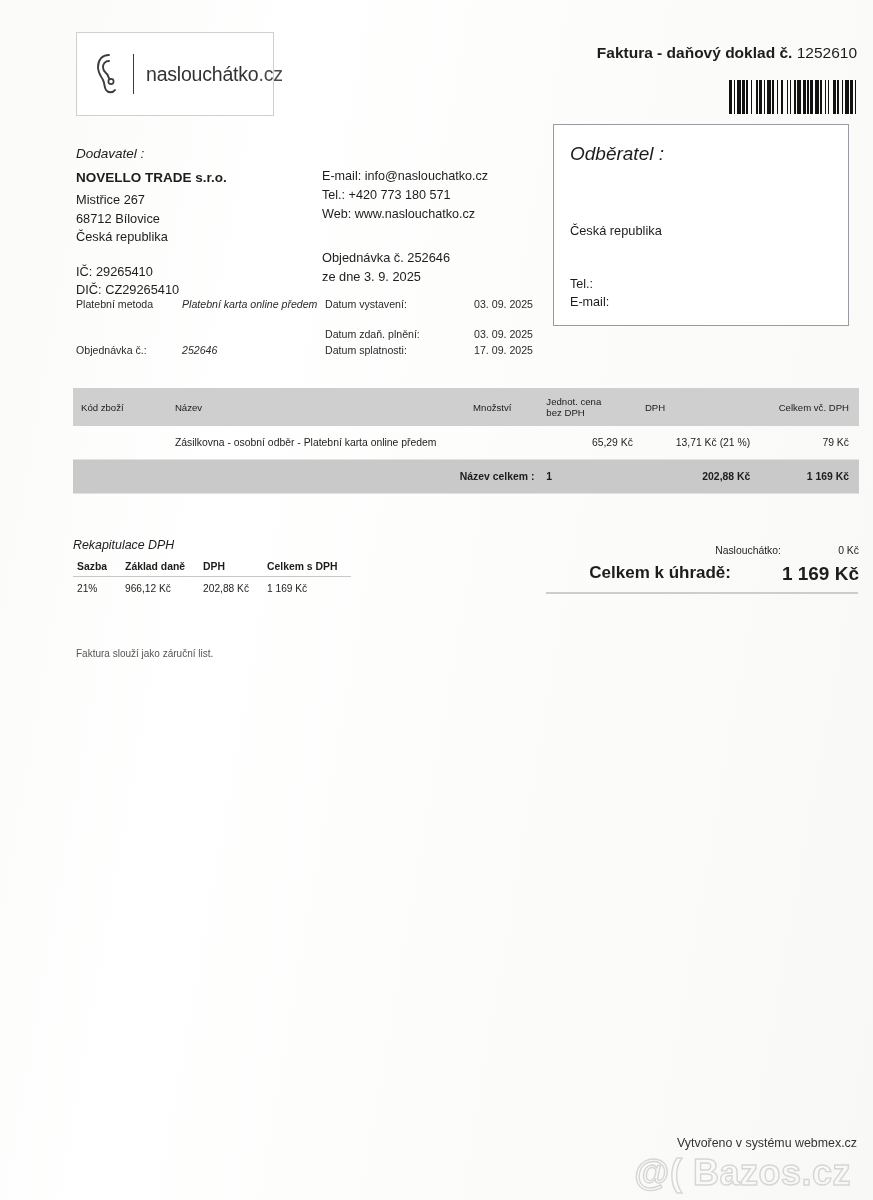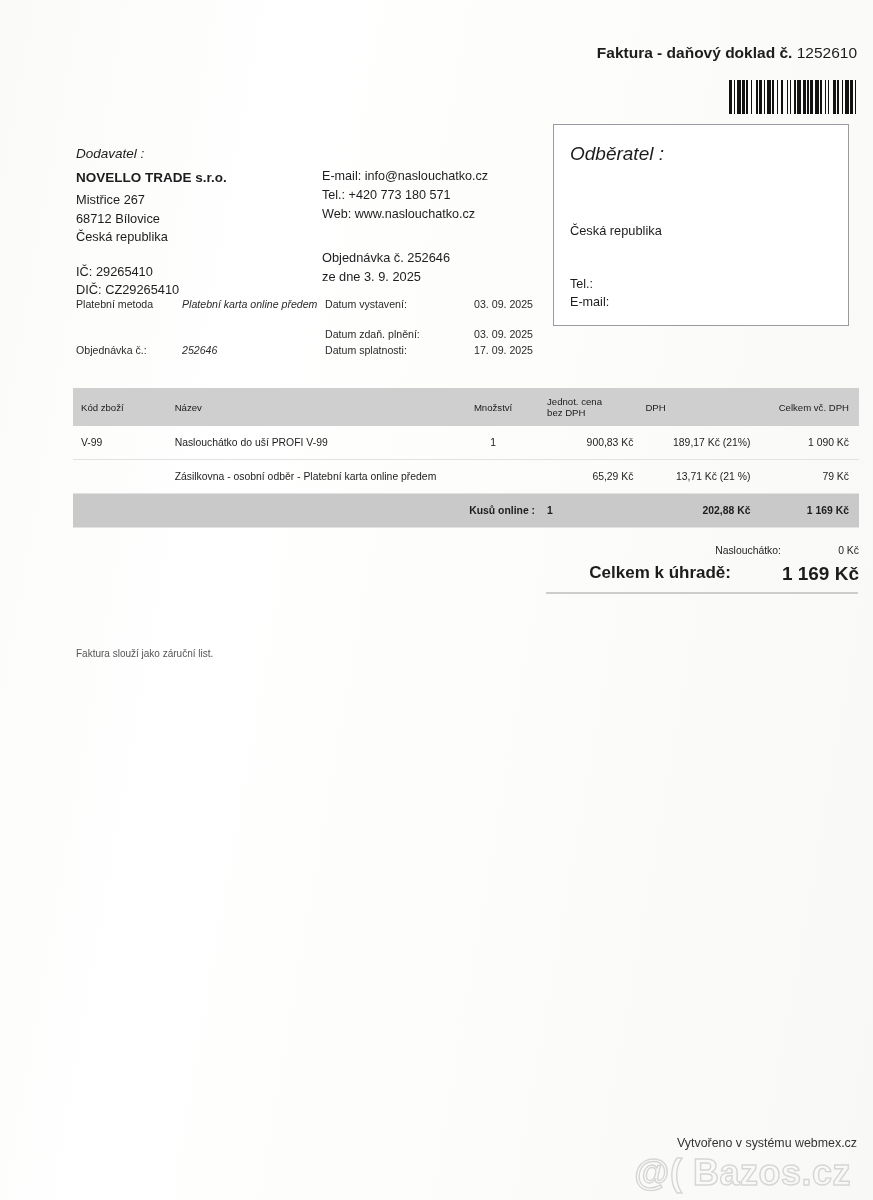--- a/index.html
+++ b/index.html
@@ -212,20 +212,29 @@
     user-select: none;
   }
 </style>
 </head>
 <body>
 
 <div class="scan-tint"></div>
 
 <div class="page">
 
+  <div class="logo-box">
+    <svg class="ear-icon" viewBox="0 0 28 42">
+      <path d="M14 2 C7 2 3 7 3 14 C3 20 6 23 8 27 C10 31 9 34 11 37 C13 40 18 40 20 37" fill="none" stroke="#3c3c3c" stroke-width="1.9" stroke-linecap="round"></path>
+      <path d="M14 8 C10 8 8 11 8 14.5 C8 18 10.5 19.5 12 21 C13.5 22.5 13 25 15 26" fill="none" stroke="#3c3c3c" stroke-width="1.9" stroke-linecap="round"></path>
+      <circle cx="16" cy="28.5" r="2.6" fill="none" stroke="#3c3c3c" stroke-width="1.7"></circle>
+    </svg>
+    <span class="logo-divider"></span>
+    <span class="logo-text"><span>naslouchátko</span><span class="tld">.cz</span></span>
+  </div>
 
   <div class="doc-title">
     <span>Faktura - daňový doklad č.</span>
     <span class="num">1252610</span>
   </div>
   <div class="barcode">
       <i style="width: 3px;"></i>
       <i class="sp" style="width: 2px;"></i>
       <i style="width: 1px;"></i>
       <i class="sp" style="width: 2px;"></i>
@@ -347,47 +356,60 @@
           <th class="col-unit">
             <span>Jednot. cena</span><br>
             <span>bez DPH</span>
           </th>
           <th class="col-vat">DPH</th>
           <th class="col-tot r">Celkem vč. DPH</th>
         </tr>
       </thead>
       <tbody>
         <tr>
-          <td class="col-code">V-99</td>
-          <td class="col-name">Naslouchátko do uší PROFI V-99</td>
-          <td class="col-qty c">1</td>
-          <td class="col-unit r">900,83 Kč</td>
-          <td class="col-vat r">189,17 Kč (21%)</td>
-          <td class="col-tot r">1 090 Kč</td>
-        </tr>
-        <tr>
           <td class="col-code"></td>
           <td class="col-name">Zásilkovna - osobní odběr - Platební karta online předem</td>
           <td class="col-qty c"></td>
           <td class="col-unit r">65,29 Kč</td>
           <td class="col-vat r">13,71 Kč (21 %)</td>
           <td class="col-tot r">79 Kč</td>
         </tr>
         <tr class="totalrow">
           <td class="col-code"></td>
           <td class="col-name"></td>
-          <td class="col-qty r">Kusů online :</td>
+          <td class="col-qty r">Název celkem :</td>
           <td class="col-unit">1</td>
           <td class="col-vat r">202,88 Kč</td>
           <td class="col-tot r">1 169 Kč</td>
         </tr>
       </tbody>
     </table>
   </div>
 
+  <div class="recap">
+    <div class="recap-title">Rekapitulace DPH</div>
+    <table>
+      <thead>
+        <tr>
+          <th>Sazba</th>
+          <th>Základ daně</th>
+          <th>DPH</th>
+          <th>Celkem s DPH</th>
+        </tr>
+      </thead>
+      <tbody>
+        <tr>
+          <td>21%</td>
+          <td>966,12 Kč</td>
+          <td>202,88 Kč</td>
+          <td>1 169 Kč</td>
+        </tr>
+      </tbody>
+    </table>
+  </div>
 
   <div class="rounding">
     <span class="lbl">Naslouchátko:</span>
     <span class="val">0 Kč</span>
   </div>
   <div class="grand">
     <span class="lbl">Celkem k úhradě:</span>
     <span class="val">1 169 Kč</span>
   </div>
   <div class="grand-rule"></div>

